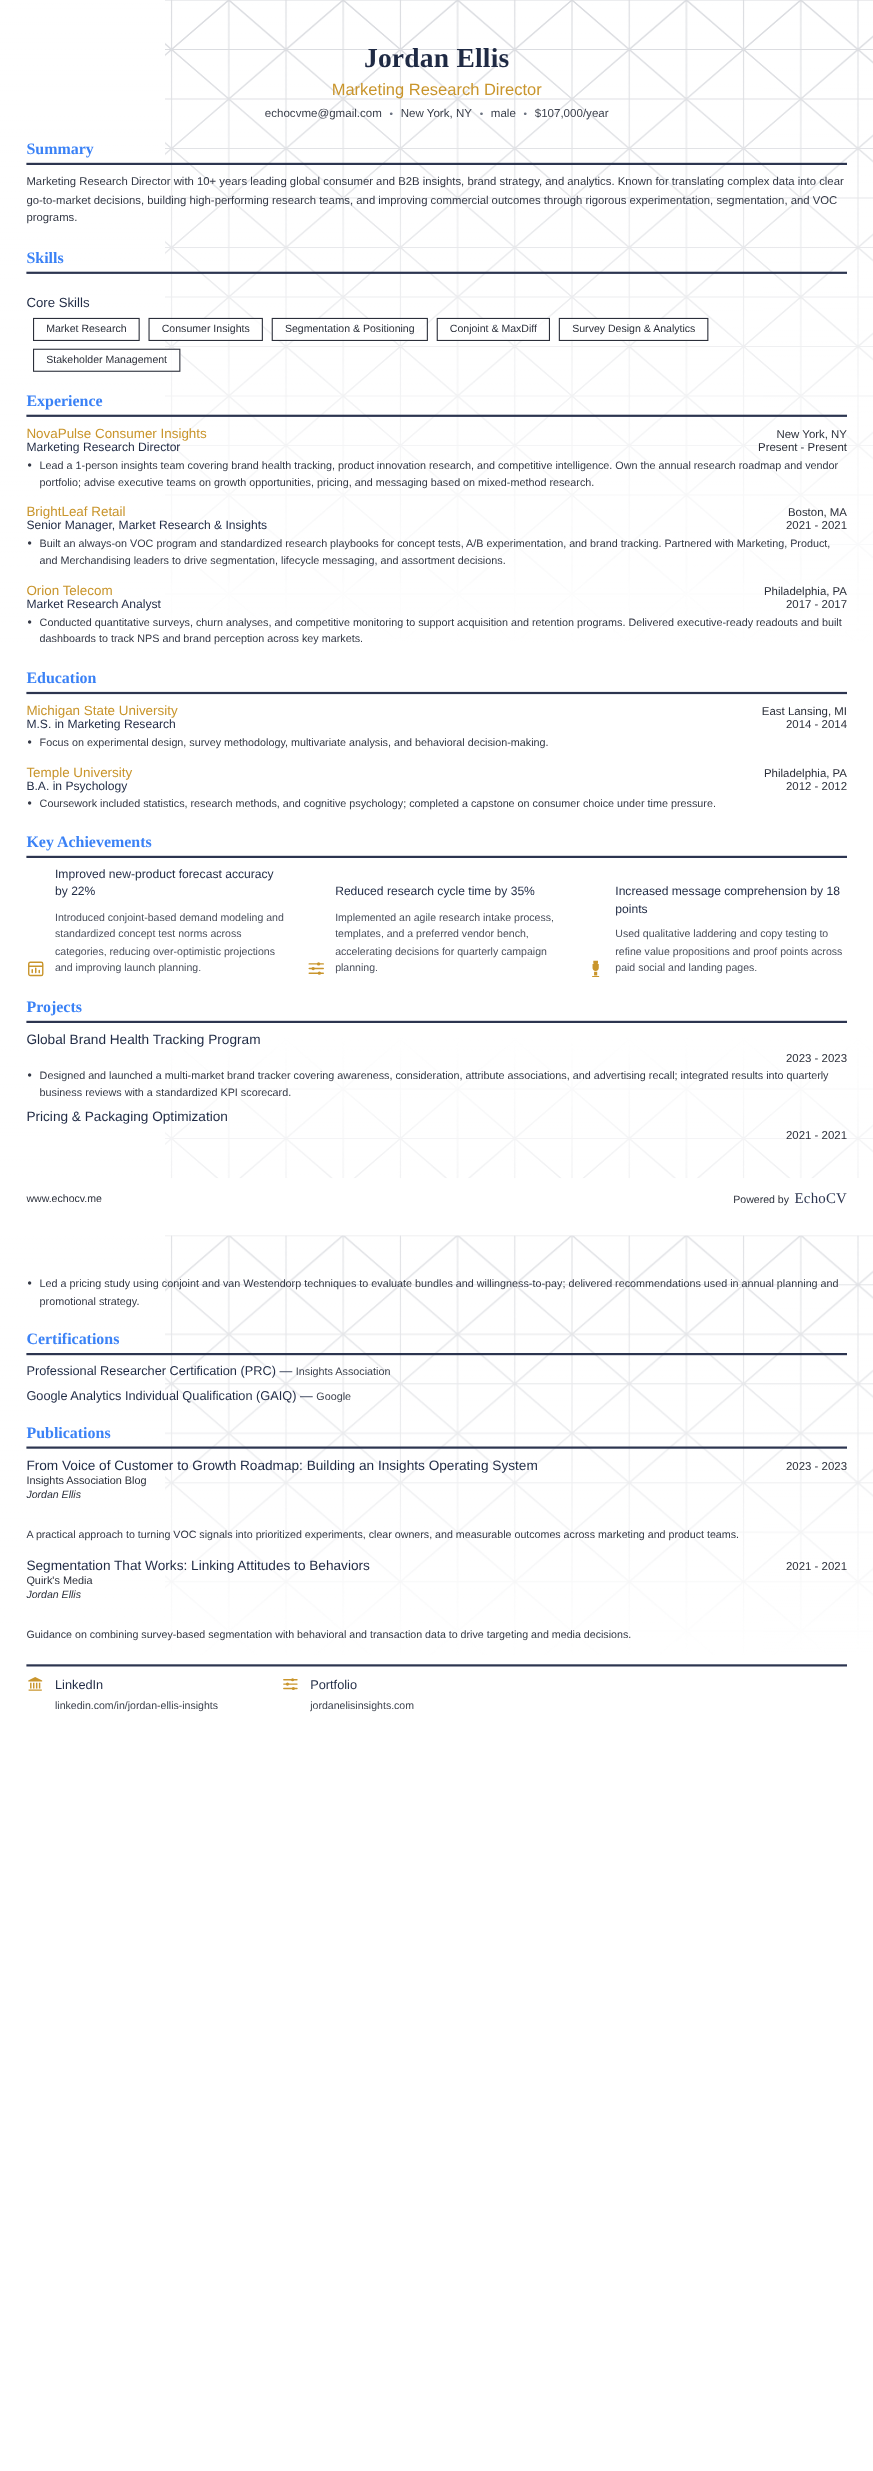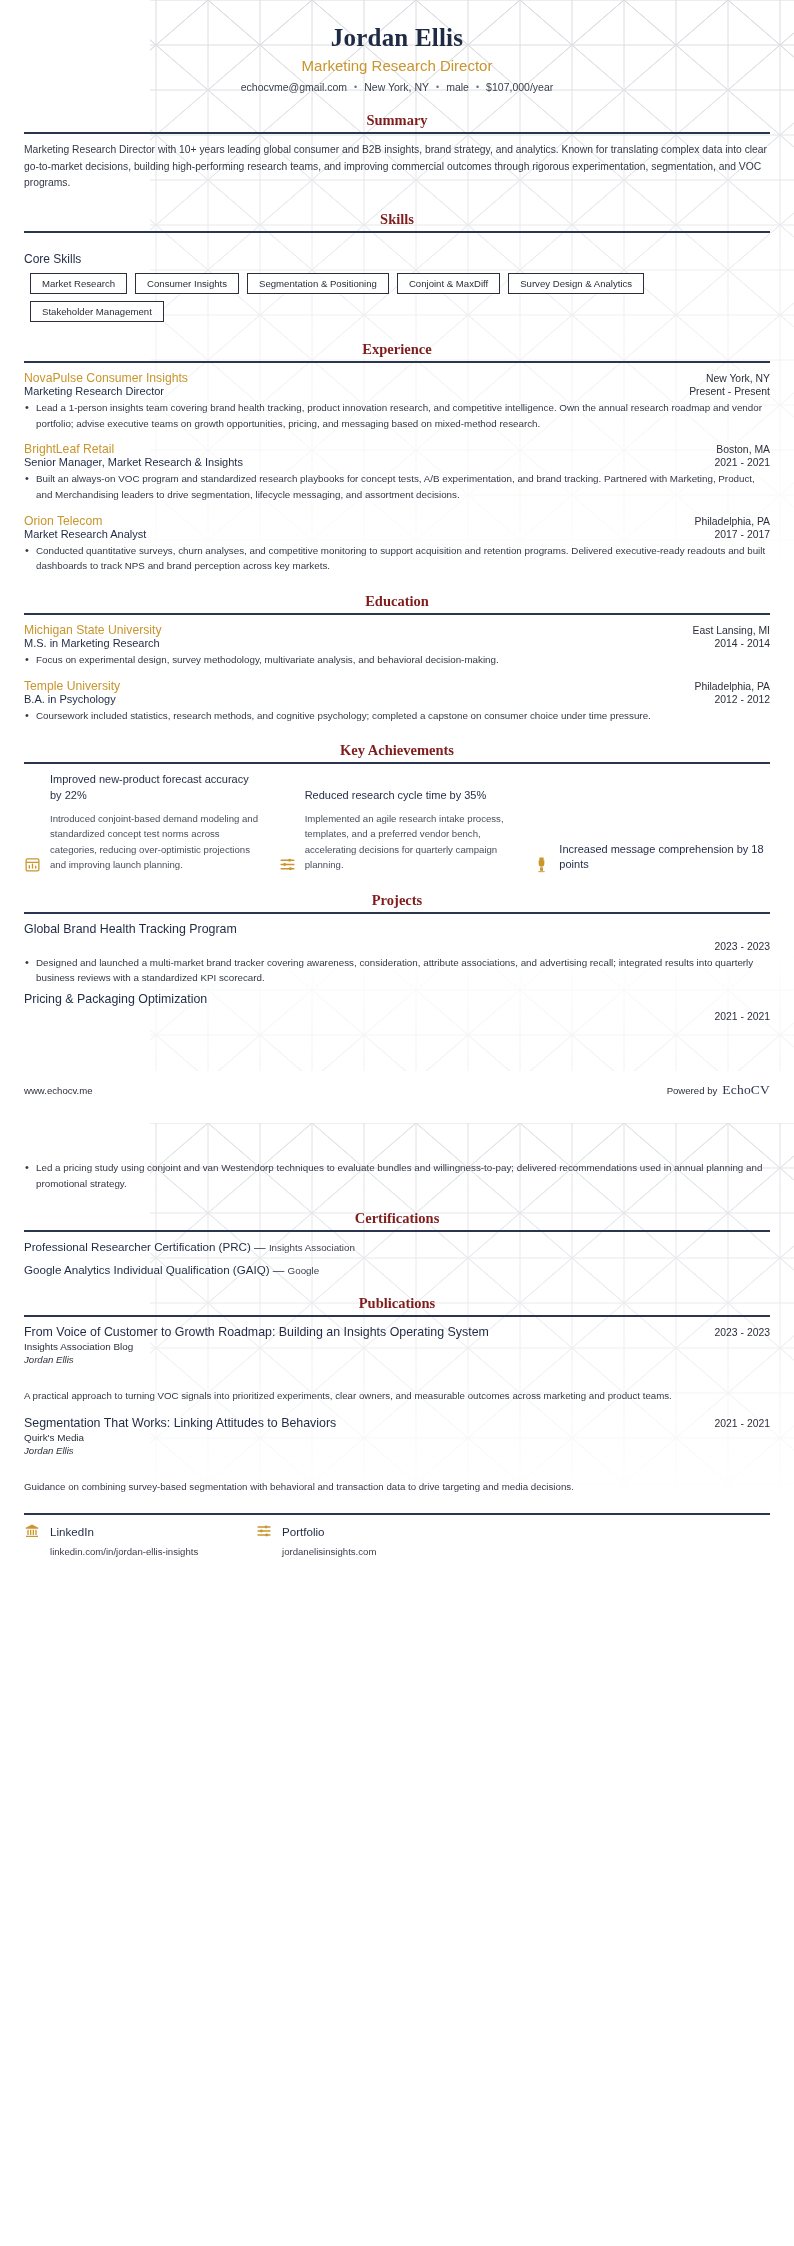--- a/index.html
+++ b/index.html
@@ -33,21 +33,21 @@
     width: 794px;
     height: 1123px;
     z-index: 0;
     pointer-events: none;
     opacity: .55;
   }
 
   .content {
     position: relative;
     z-index: 2;
-    padding: 0 24px;
+    padding: 16px 24px;
   }
 
   
   .hdr { text-align: center; padding-top: 24px; }
   .hdr-name {
     font-family: "Liberation Serif", serif;
     font-weight: bold;
     font-size: 25px;
     color: #1f2a44;
     letter-spacing: .2px;
@@ -66,25 +66,25 @@
     justify-content: center;
     align-items: center;
     gap: 7px;
     flex-wrap: wrap;
   }
   .dot { color: #6b7280; font-size: 9px; }
 
   
   .sec { margin-top: 19px; }
   .sec-head {
-    text-align: center;
+    text-align: left;
     font-family: "Liberation Serif", serif;
     font-weight: bold;
     font-size: 14.5px;
-    color: #7f1d1d;
+    color: #3b82f6;
     padding-bottom: 3px;
   }
   .sec-rule {
     border-bottom: 2px solid #2c3550;
     margin-bottom: 8px;
   }
 
   
   .summary-text {
     font-size: 10.3px;
@@ -508,20 +508,21 @@
           <span class="ach-ico">
             <svg viewBox="0 0 24 24" fill="currentColor">
               <path d="M9 2h6v3a3 3 0 0 1-6 0V2z"></path>
               <path d="M8 6h8v5a4 4 0 0 1-8 0V6z"></path>
               <path d="M10 16h4v5h-4z"></path>
               <path d="M7.5 21.5h9v1.3h-9z"></path>
             </svg>
           </span>
           <div class="ach-body">
             <div class="ach-title">Increased message comprehension by 18 points</div>
+            <div class="ach-desc">Used qualitative laddering and copy testing to refine value propositions and proof points across paid social and landing pages.</div>
           </div>
         </div>
 
       </div>
     </div>
 
     <div class="sec">
       <div class="sec-head">Projects</div>
       <div class="sec-rule"></div>
 

